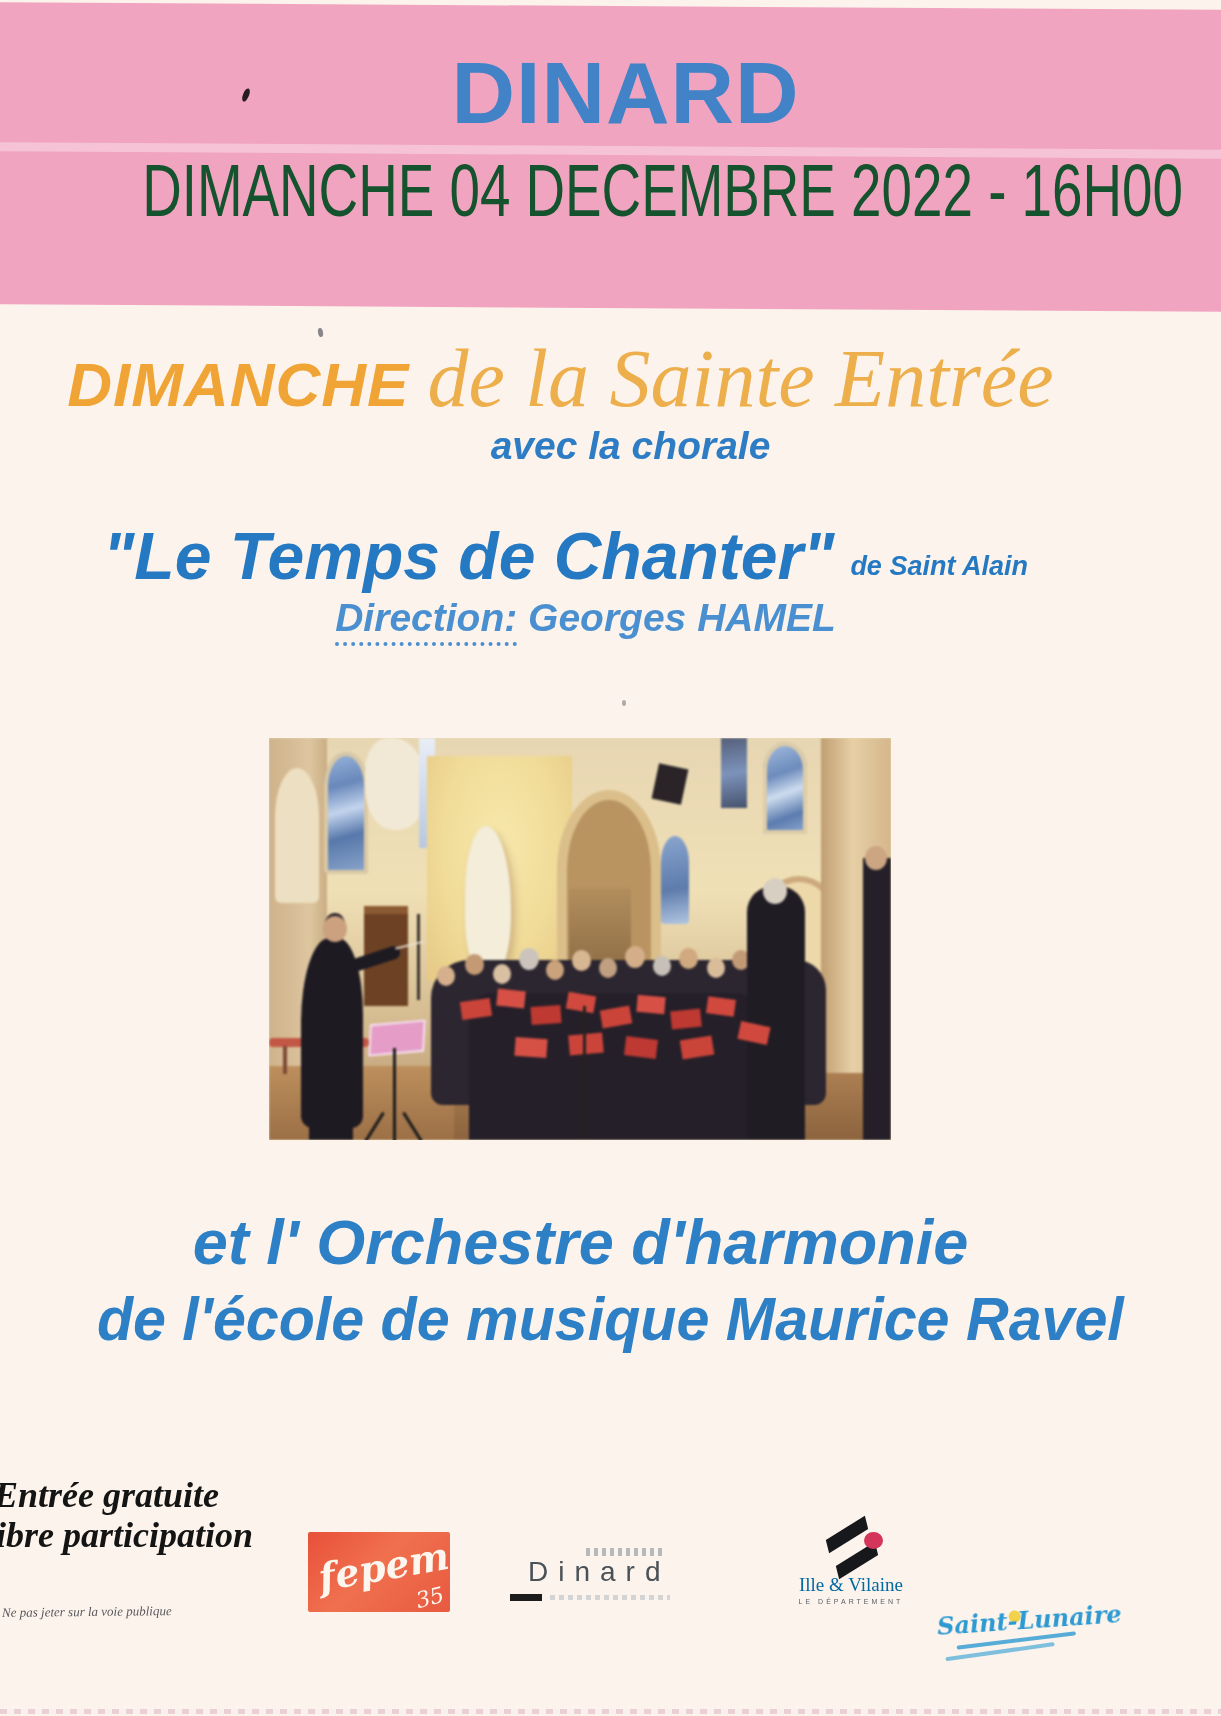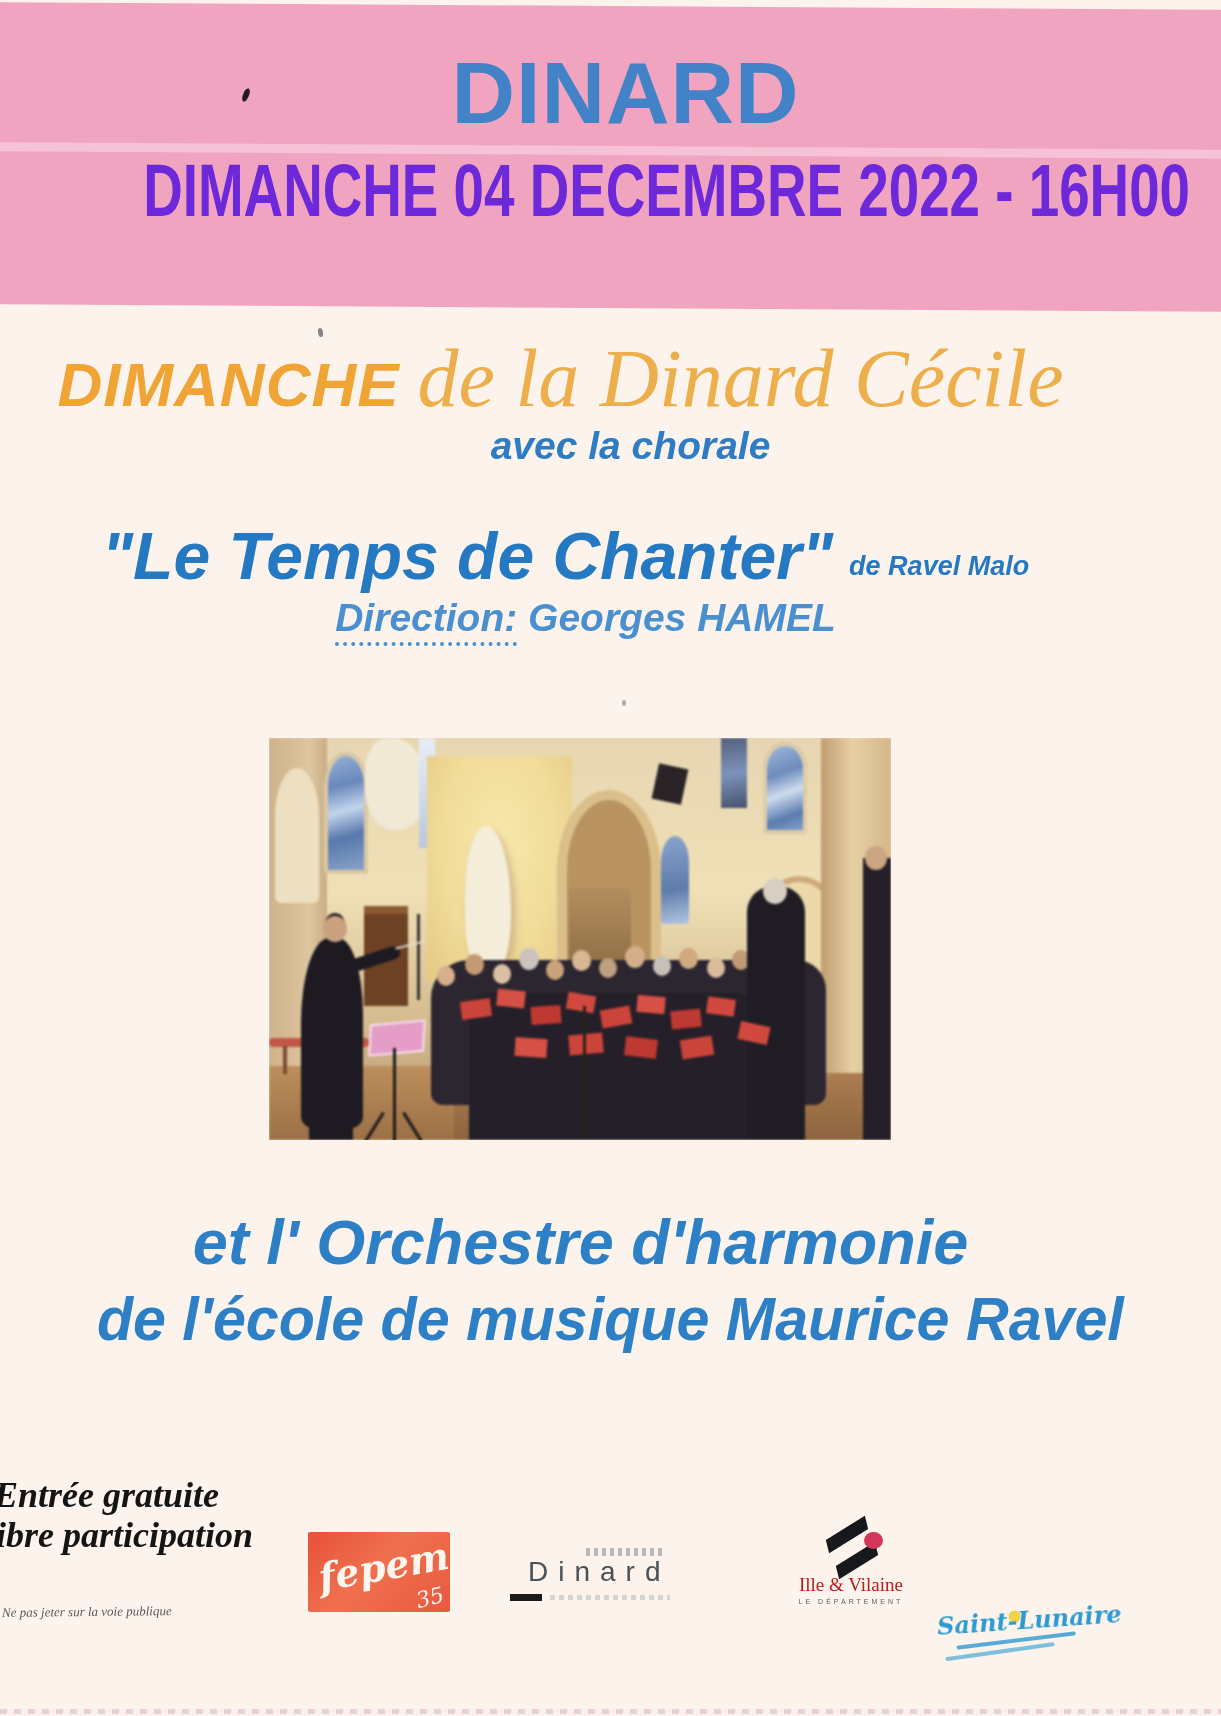--- a/index.html
+++ b/index.html
@@ -8,21 +8,21 @@
   .abs{position:absolute;}
   .ctr{left:0;width:100%;text-align:center;}
   .fuzzy{filter:blur(0.5px);}
 
   
   .band{left:-14px;right:-14px;top:6px;height:302px;background:#f1a4c0;
         transform:rotate(0.35deg);transform-origin:center;}
   .band-streak{left:0;right:0;top:140px;height:9px;background:rgba(255,255,255,0.35);}
   .city{top:42px;color:#4183c6;font-size:88px;font-weight:700;letter-spacing:1px;
         transform:translateX(15px);}
-  .date-line{top:148px;color:#6d28d9;font-size:74px;font-weight:700;white-space:nowrap;}
+  .date-line{top:148px;color:#14532d;font-size:74px;font-weight:400;white-space:nowrap;}
   .date-line>span{display:inline-block;transform:scaleX(0.74) translateX(-55px);transform-origin:center;}
   .venue{top:238px;color:#3c7ec6;font-size:66px;font-weight:700;}
   .venue>span{display:inline-block;transform:scaleX(0.84);}
 
   
   .title-line{top:332px;white-space:nowrap;transform:translateX(-50px);}
   .title-word{color:#f0a435;font-size:62px;font-weight:700;font-style:italic;letter-spacing:1px;}
   .title-rest{color:#edae4c;font-size:82px;font-style:italic;font-family:"Liberation Serif",serif;
               margin-left:18px;}
 
@@ -68,21 +68,21 @@
   .dinard-dash{position:absolute;left:-18px;top:46px;width:32px;height:7px;background:#1c1c1c;}
   .dinard-subdots{position:absolute;left:22px;top:47px;width:120px;height:5px;
                   background:repeating-linear-gradient(90deg,#b8bec4 0 5px,transparent 5px 9px);opacity:.6;}
   .logo-iv{left:776px;top:1524px;width:150px;height:90px;}
   .iv-bar1{position:absolute;left:48px;top:4px;width:46px;height:13px;background:#17181c;
            transform:rotate(-32deg) skewX(-18deg);}
   .iv-bar2{position:absolute;left:58px;top:30px;width:46px;height:13px;background:#17181c;
            transform:rotate(-32deg) skewX(-18deg);}
   .iv-dot{position:absolute;left:88px;top:8px;width:19px;height:17px;border-radius:50%;
           background:#d4355a;}
-  .iv-name{position:absolute;left:0;top:50px;width:150px;text-align:center;color:#b91c1c;
+  .iv-name{position:absolute;left:0;top:50px;width:150px;text-align:center;color:#0369a1;
            font-size:19px;font-family:"Liberation Serif",serif;}
   .iv-sub{position:absolute;left:0;top:74px;width:150px;text-align:center;color:#565c64;
           font-size:7px;letter-spacing:3px;}
   .logo-sl{left:938px;top:1606px;width:170px;height:60px;transform:rotate(-4deg);}
   .sl-sun{position:absolute;left:72px;top:4px;width:12px;height:12px;border-radius:50%;background:#f2d24a;}
   .sl-name{position:absolute;left:0;top:0;color:#2d9ad2;font-size:24px;font-weight:700;
            font-style:italic;font-family:"DejaVu Serif",serif;white-space:nowrap;}
   .sl-u1{position:absolute;left:18px;top:32px;width:120px;height:4px;background:#2d9ad2;
          transform:rotate(-3deg);border-radius:2px;opacity:.8;}
   .sl-u2{position:absolute;left:6px;top:42px;width:110px;height:4px;background:#4aa8d8;
@@ -110,27 +110,27 @@
   <div class="abs band">
     <div class="abs band-streak"></div>
   </div>
   <div class="abs ctr city fuzzy">DINARD</div>
   <div class="abs ctr date-line fuzzy">
     <span>DIMANCHE 04 DECEMBRE 2022 - 16H00</span>
   </div>
   <div class="abs speck1"></div>
 
   <div class="abs ctr title-line fuzzy">
-    <span class="title-word">DIMANCHE</span><span class="title-rest">de la Dinard Cécile</span>
+    <span class="title-word">DIMANCHE</span><span class="title-rest">de la Sainte Entrée</span>
   </div>
   <div class="abs speck2"></div>
 
   <div class="abs ctr chorale-intro fuzzy">avec la chorale</div>
   <div class="abs ctr chorale-name-line fuzzy">
-    <span class="chorale-name">"Le Temps de Chanter"</span><span class="chorale-origin">de Ravel Malo</span>
+    <span class="chorale-name">"Le Temps de Chanter"</span><span class="chorale-origin">de Saint Alain</span>
   </div>
   <div class="abs ctr direction1 fuzzy">
     <span class="dir-label">Direction:</span>
     <span>Georges HAMEL</span>
   </div>
   <div class="abs speck3"></div>
 
   <div class="abs photo">
     <div class="photo-inner">
 

